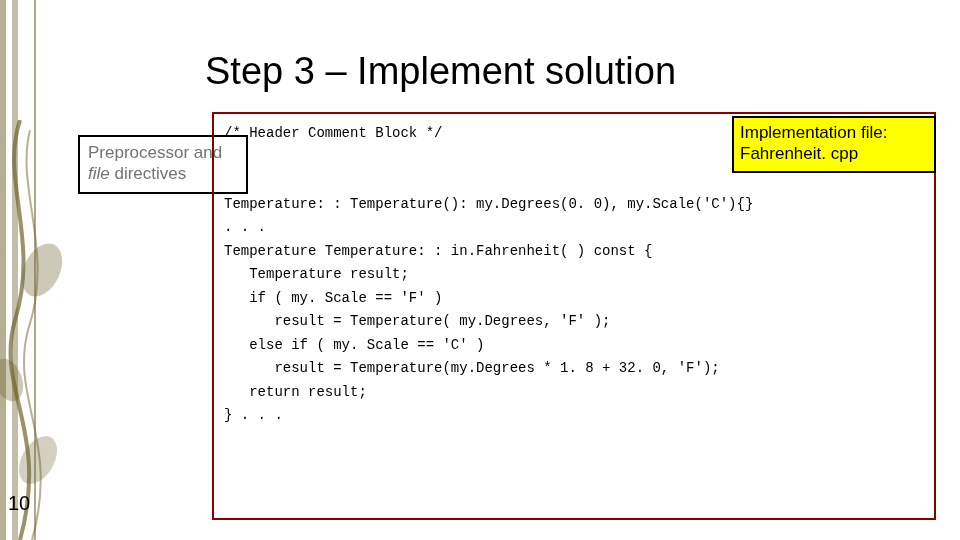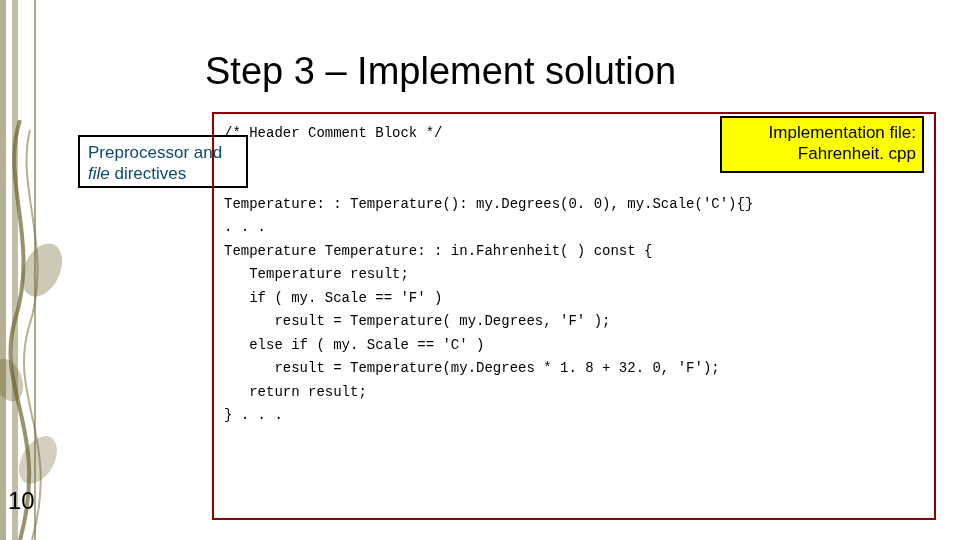--- a/index.html
+++ b/index.html
@@ -2,25 +2,25 @@
 <html><head>
 <meta charset="utf-8">
 <style>
 html,body{margin:0;padding:0;width:960px;height:540px;background:#fff;font-family:Arial,Helvetica,sans-serif;overflow:hidden}
 .slide{position:relative;width:960px;height:540px}
 .side-accent{position:absolute;left:0;top:0;width:54px;height:540px;background:linear-gradient(to right,rgba(120,112,60,0.55) 0 6px,transparent 6px 12px,rgba(120,112,60,0.45) 12px 18px,transparent 18px)}
 .side-accent::after{content:"";position:absolute;left:34px;top:0;width:0;height:100%;border-left:2px solid rgba(120,112,60,0.6)}
 .curve{position:absolute;left:-40px;top:120px;width:140px;height:420px}
 .curve svg{width:100%;height:100%}
 .title{position:absolute;left:205px;top:50px;font-size:38px;letter-spacing:0;color:#000}
-.pre-box{position:absolute;left:78px;top:135px;width:150px;padding:5px 8px 1px;border:2px solid #000;font-size:17px;line-height:1.25;color:#0c4a6e;background:transparent}
+.pre-box{position:absolute;left:78px;top:135px;width:150px;padding:5px 8px 7px;border:2px solid #000;font-size:17px;line-height:1.25;color:#737373;background:transparent}
 .pre-box .italic{font-style:italic}
 .code-box{position:absolute;left:212px;top:112px;width:724px;height:408px;border:2px solid #8a0000;box-sizing:border-box;padding:8px 24px 0 10px;white-space:pre;font-family:"Courier New",monospace;font-size:14px;line-height:1.68;color:#000;overflow:hidden}
-.file-label{position:absolute;right:36px;top:116px;width:188px;background:#ffff00;border:2px solid #000;padding:4px 6px 6px;font-size:17px;text-align:right;line-height:1.25}
-.page-num{position:absolute;left:8px;bottom:25px;font-size:24px;color:#000}
+.file-label{position:absolute;right:24px;top:116px;width:188px;background:#ffff00;border:2px solid #000;padding:4px 6px 6px;font-size:17px;text-align:left;line-height:1.25}
+.page-num{position:absolute;left:8px;bottom:25px;font-size:20px;color:#000}
 </style>
 </head>
 <body>
 
 <div class="slide">
 
   <div class="side-accent"></div>
 
   <div class="curve">
     <svg viewBox="0 0 140 420">

